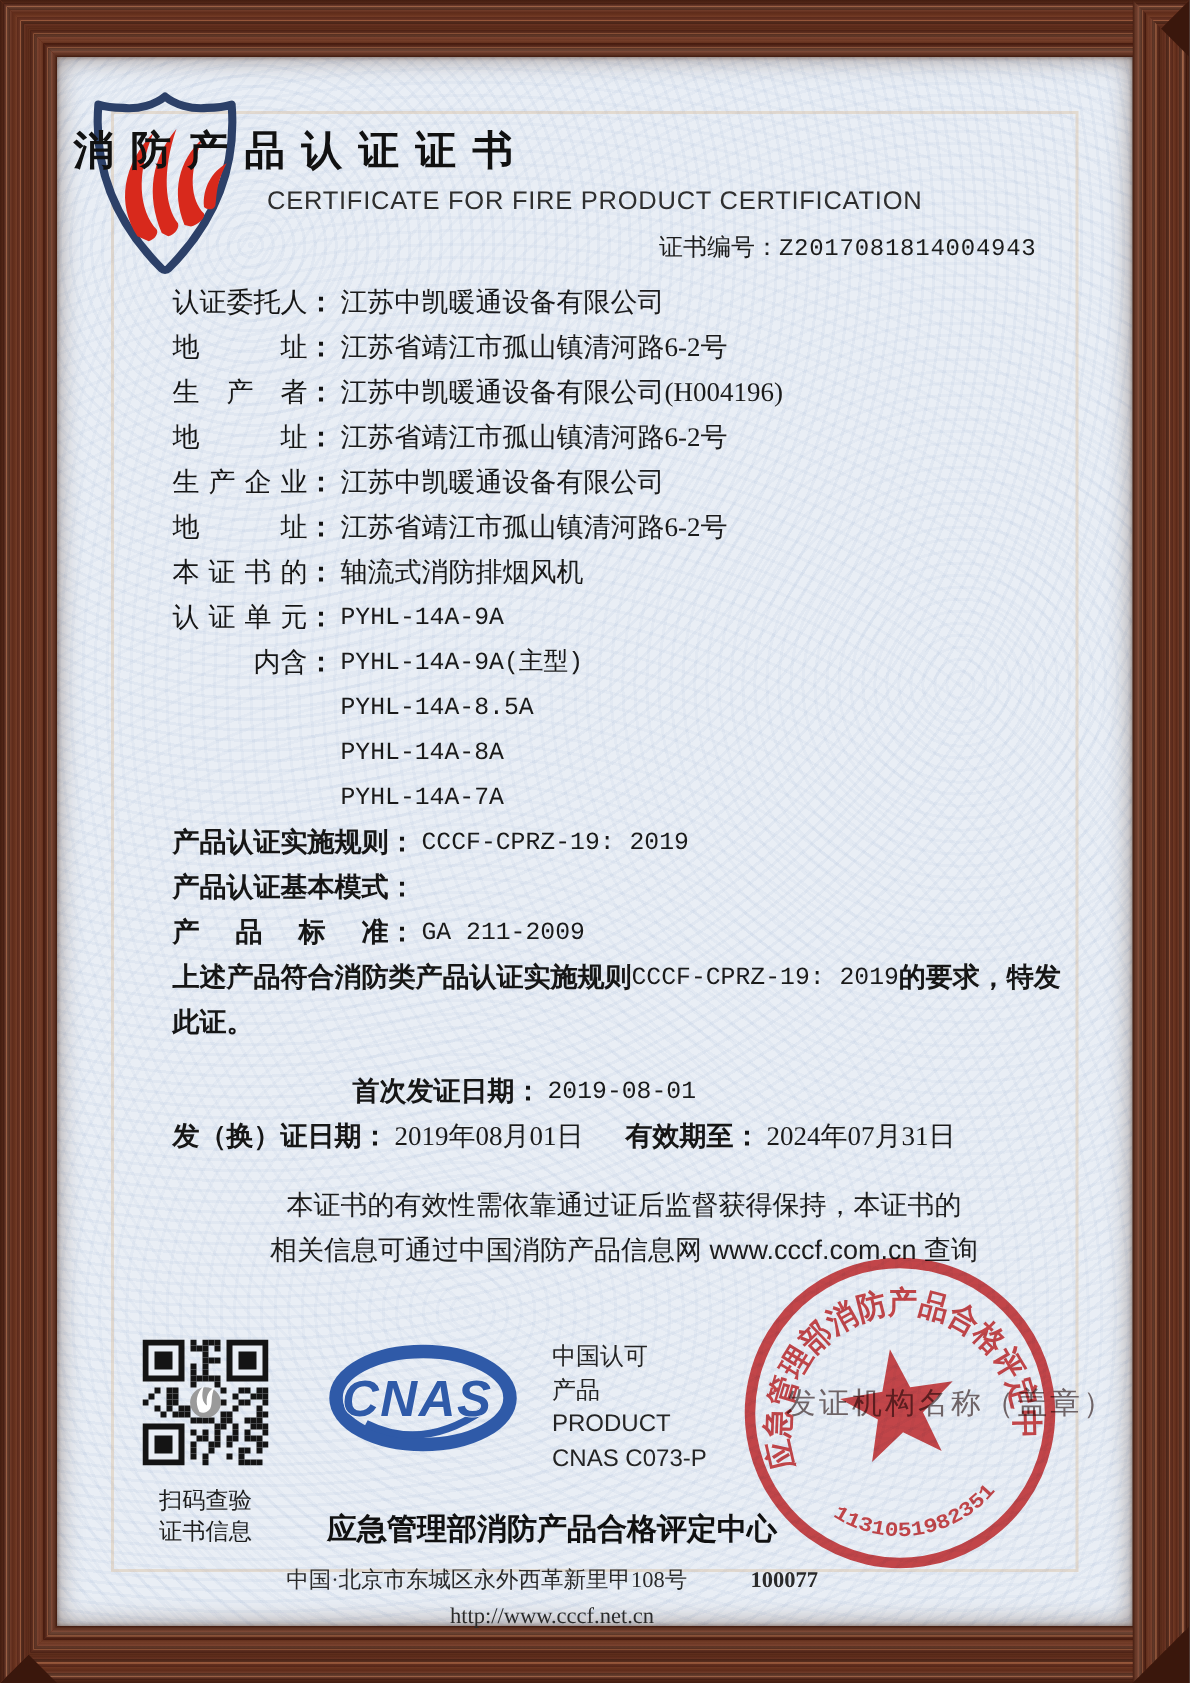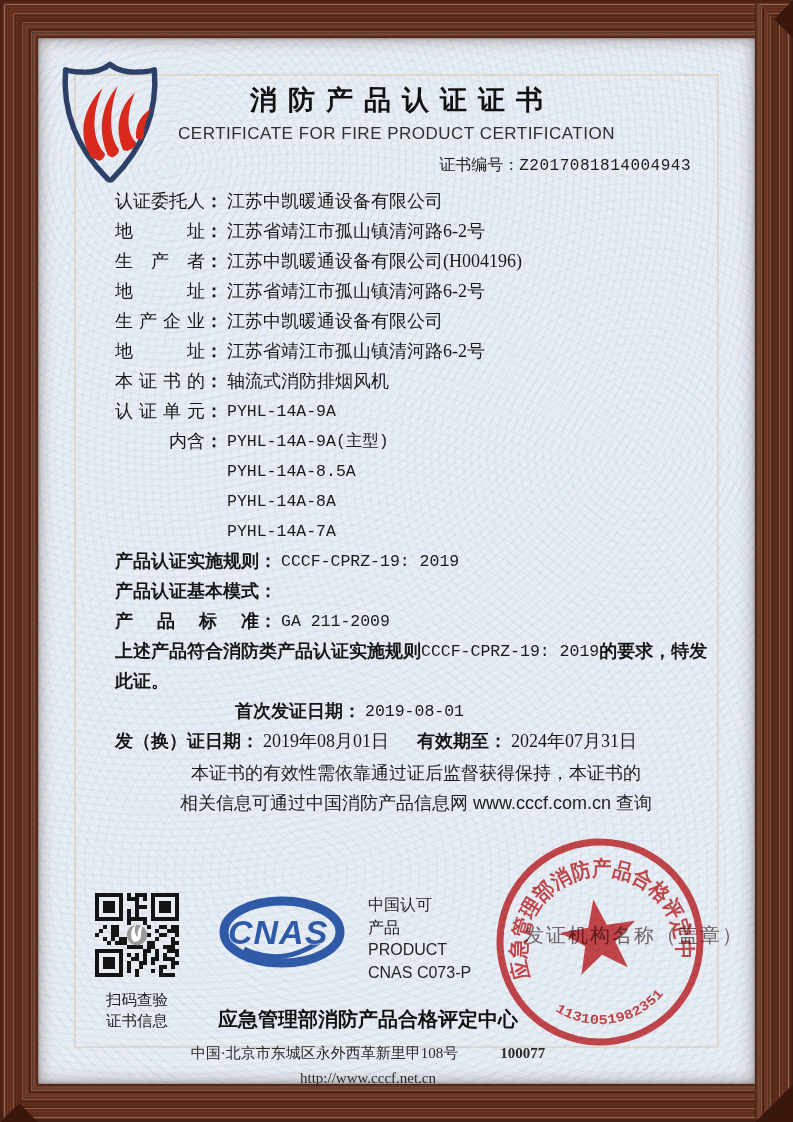--- a/index.html
+++ b/index.html
@@ -39,42 +39,42 @@
       repeating-radial-gradient(circle at 84% 40%, rgba(120,150,195,.06) 0 2px, transparent 2px 8px),
       repeating-radial-gradient(circle at 38% 80%, rgba(120,150,195,.06) 0 2px, transparent 2px 9px);
     box-shadow: inset 0 0 16px rgba(70,40,25,.5), inset 0 0 3px rgba(60,30,15,.55);
     font-family:"Liberation Sans", sans-serif;
   }
   .lip { position:absolute; inset:36px; border:2px solid rgba(215,180,140,.35); pointer-events:none; }
   .mono { font-family:"Liberation Mono", monospace; }
 
   
   .logo { position:absolute; left:17px; top:22px; width:110px; height:130px; }
-  .title { position:absolute; left:0; right:0; top:44px; text-align:center;
+  .title { position:absolute; left:0; right:0; top:44px; 
            font-size:27px; font-weight:700; letter-spacing:11px; padding-left:11px; color:#111; }
   .subtitle { position:absolute; left:0; right:0; top:86px; text-align:center;
               font-size:17px; letter-spacing:.5px; color:#2e2e2e; }
   .certno { position:absolute; right:64px; top:117px; font-size:16px; color:#1c1c1c;
             font-family:"Liberation Serif", serif; }
   .certno .mono { font-size:16px; letter-spacing:.5px; }
 
   
   .rows { position:absolute; left:77px; top:148px; right:38px; }
   .row { height:30px; display:flex; align-items:center; white-space:nowrap; }
   .lbl { display:inline-block; width:90px; font-weight:400; font-size:18px;
          text-align:justify; text-align-last:justify; }
   .lbl.right { text-align-last:right; }
   .lbl-lg { display:inline-block; min-width:144px; font-weight:700; font-size:18px;
             text-align:justify; text-align-last:justify; }
   .colon { display:inline-block; width:22px; font-weight:700; font-size:18px; }
   .spacer { display:inline-block; width:112px; }
   .val { font-family:"Liberation Serif", serif; font-size:18px; color:#1a1a1a; }
   .val.mono { font-family:"Liberation Mono", monospace; font-size:16.5px; }
   .bold-zh { font-weight:700; font-size:18px; }
-  .mt6 { margin-top:0; } .mt16 { margin-top:2px; }
+  .mt6 { margin-top:16px; } .mt16 { margin-top:16px; }
   .indent { padding-left:120px; }
   .center { justify-content:center; }
   .gap { display:inline-block; width:28px; }
 
   
   .qr-wrap { position:absolute; left:57px; top:855px; width:84px; text-align:center; }
   .qr-cap { font-size:15.5px; color:#1e1e1e; line-height:21px; margin-top:8px; }
   .cnas-wrap { position:absolute; left:180px; top:858px; }
   .accred { position:absolute; left:330px; top:856px; font-size:16px; line-height:22.5px; color:#242424; }
   .accred .zh { font-family:"Liberation Serif", serif; }

